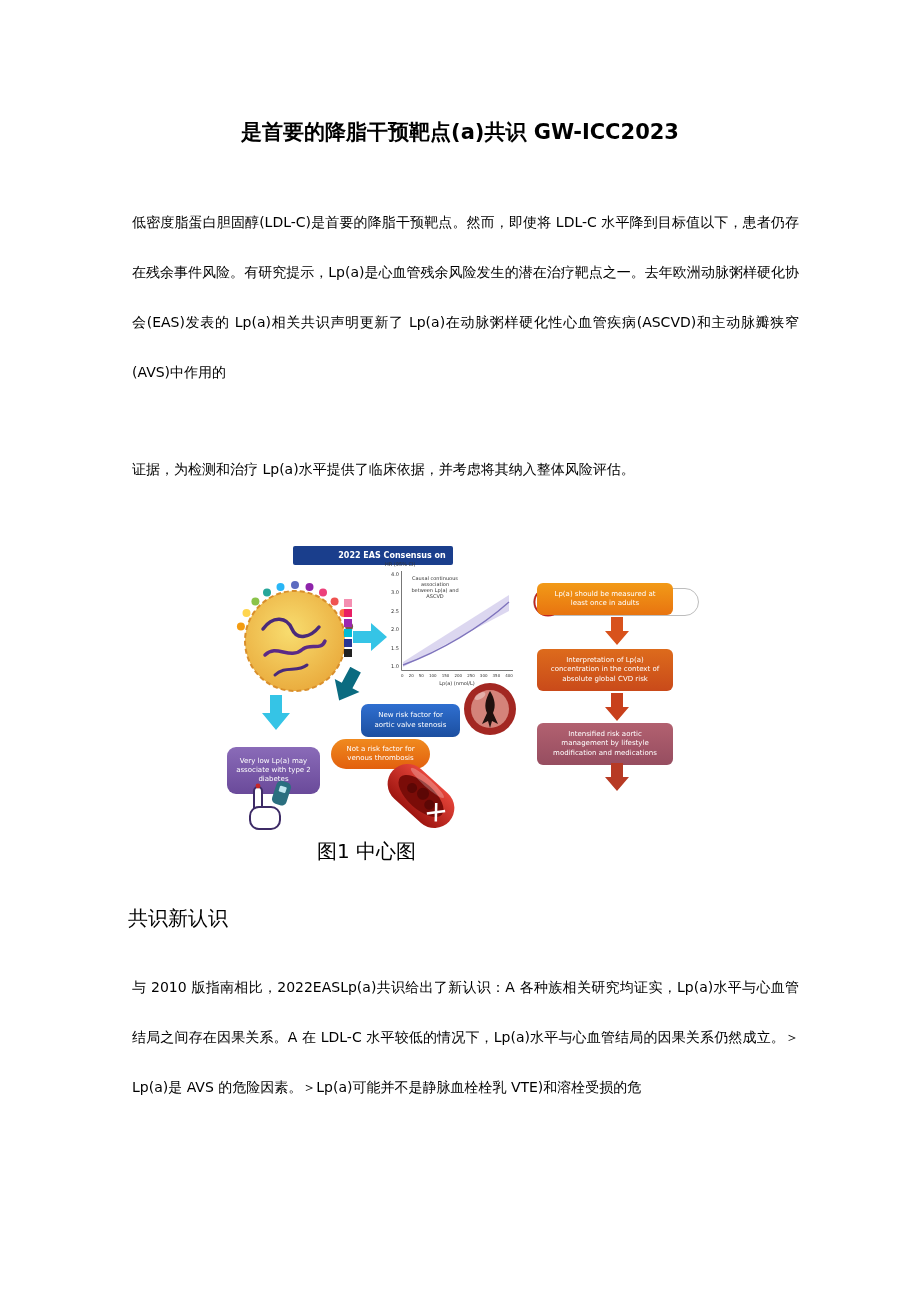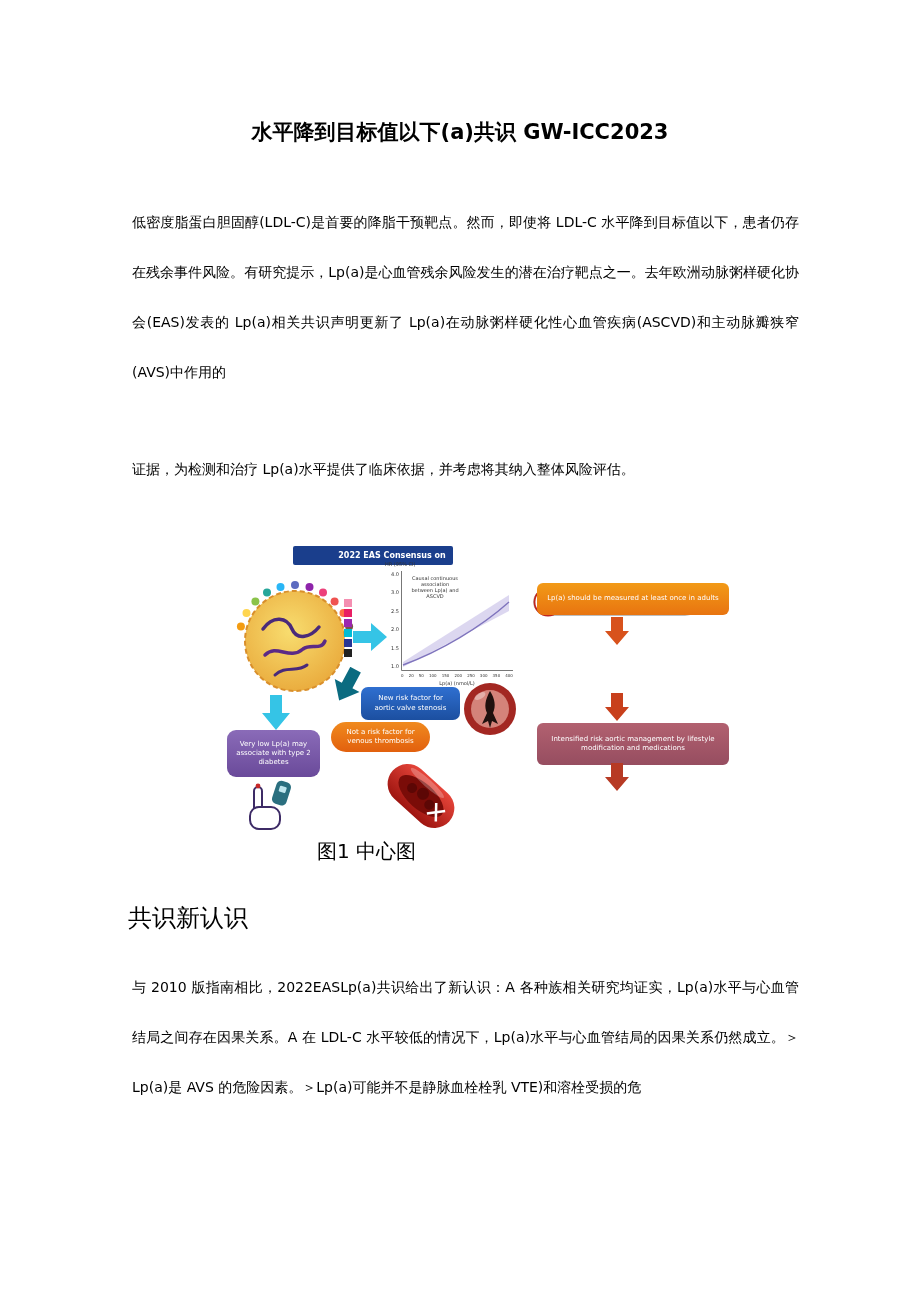--- a/index.html
+++ b/index.html
@@ -19,21 +19,21 @@
     font-size:14px; line-height:50px; text-align:justify;
   }
   .p1 { top:193px; }
   .p2 { top:440px; }
   .p3 { top:958px; }
   .caption {
     position:absolute; top:838px; left:0; width:733px; text-align:center;
     font-size:20px;
   }
   .heading2 {
-    position:absolute; top:893px; left:128px; font-size:24px; line-height:50px;
+    position:absolute; top:893px; left:128px; font-size:20px; line-height:50px;
   }
 
   
   .figure { position:absolute; left:225px; top:545px; width:478px; height:295px; }
 
   .fig-header {
     position:absolute; left:68px; top:1px; width:160px; height:19px;
     background:#1a3e8c; color:#fff; font-size:8px; font-weight:bold;
     line-height:19px; text-align:center; border-radius:2px;padding-left:38px;
   }
@@ -66,20 +66,21 @@
   .chart-xlab {
     position:absolute; left:18px; top:119px; width:112px; text-align:center;
     font-size:5px; color:#333;
   }
 
   
   .badge {
     position:absolute; color:#fff; font-size:7px; line-height:1.3;
     text-align:center; display:flex; align-items:center; justify-content:center;
     padding:3px 7px;
+    margin-top:17px;
   }
   .badge-avs { left:136px; top:142px; width:99px; height:33px;
     background:linear-gradient(#2f6fd0,#1c4fa0); border-radius:7px; }
   .badge-vte { left:106px; top:177px; width:99px; height:30px;
     background:linear-gradient(#f08a1e,#e2600e); border-radius:15px; }
   .badge-dm  { left:2px; top:185px; width:93px; height:47px;
     background:linear-gradient(#8a6bb8,#6a4a9a); border-radius:9px; }
 
   .valve-svg  { position:absolute; left:236px; top:135px; width:58px; height:58px; }
   .vessel-svg { position:absolute; left:150px; top:208px; width:92px; height:87px; }
@@ -88,37 +89,37 @@
   
   .eas-pill {
     position:absolute; left:308px; top:0; width:166px; height:28px;
     background:#fff; border:1px solid #bdbdbd; border-radius:14px;
     display:flex; align-items:center;margin-top:43px;
   }
   .eas-emblem { width:30px; height:30px; margin-left:-1px; flex:0 0 auto; }
   .eas-text { margin-left:28px; font-size:12px; font-weight:bold; color:#3a3a3a; letter-spacing:1px; }
 
   .fbox {
-    position:absolute; left:312px; width:192px; color:#fff; font-size:7px;
+    position:absolute; left:312px; width:136px; color:#fff; font-size:7px;
     line-height:1.3; text-align:center; display:flex; align-items:center;
     justify-content:center; padding:2px 9px; border-radius:6px;
   }
   .f1 { top:38px;  height:32px; background:linear-gradient(#f29a17,#e87410); }
   .f2 { top:104px; height:42px; background:linear-gradient(#dd6b1c,#c94a1a); }
   .f3 { top:178px; height:42px; background:linear-gradient(#b26170,#964d60); }
   .f4 { top:248px; height:34px; background:linear-gradient(#8a5880,#6d4468); }
   .farrow { position:absolute; left:380px; width:24px; height:28px; }
   .fa1 { top:72px; } .fa2 { top:148px; } .fa3 { top:218px; }
 </style>
 </head>
 <body>
 
 <div class="doc">
 
-  <h1 class="title">水平降到目标值以下(a)共识 GW-ICC2023</h1>
+  <h1 class="title">是首要的降脂干预靶点(a)共识 GW-ICC2023</h1>
 
   <p class="para p1">低密度脂蛋白胆固醇(LDL-C)是首要的降脂干预靶点。然而，即使将 LDL-C 水平降到目标值以下，患者仍存在残余事件风险。有研究提示，Lp(a)是心血管残余风险发生的潜在治疗靶点之一。去年欧洲动脉粥样硬化协会(EAS)发表的 Lp(a)相关共识声明更新了 Lp(a)在动脉粥样硬化性心血管疾病(ASCVD)和主动脉瓣狭窄(AVS)中作用的</p>
   <p class="para p2">证据，为检测和治疗 Lp(a)水平提供了临床依据，并考虑将其纳入整体风险评估。</p>
 
   <div class="figure">
 
     <div class="fig-header">2022 EAS Consensus on Lp(a)</div>
 
     <svg class="cell-svg" viewBox="0 0 120 124">
       <defs>
@@ -238,20 +239,21 @@
         <circle cx="15" cy="15" r="13.5" fill="#ffffff" stroke="#c0261f" stroke-width="1.8"></circle>
         <path d="M15 23 C10 19 7.5 15.8 7.5 12.6 A3.9 3.9 0 0 1 15 10.9 A3.9 3.9 0 0 1 22.5 12.6 C22.5 15.8 20 19 15 23 Z" fill="#c0261f"></path>
       </svg>
       <span class="eas-text">EAS</span>
     </div>
 
     <div class="fbox f1">Lp(a) should be measured at least once in adults</div>
     <svg class="farrow fa1" viewBox="0 0 24 28">
       <polygon points="6,0 18,0 18,14 24,14 12,28 0,14 6,14" fill="#d8521c"></polygon>
     </svg>
+    <div class="fbox f2">Interpretation of Lp(a) concentration in the context of absolute global CVD risk</div>
     <svg class="farrow fa2" viewBox="0 0 24 28">
       <polygon points="6,0 18,0 18,14 24,14 12,28 0,14 6,14" fill="#c8401c"></polygon>
     </svg>
     <div class="fbox f3">Intensified risk aortic management by lifestyle modification and medications</div>
     <svg class="farrow fa3" viewBox="0 0 24 28">
       <polygon points="6,0 18,0 18,14 24,14 12,28 0,14 6,14" fill="#b73a24"></polygon>
     </svg>
 
   </div>
 

